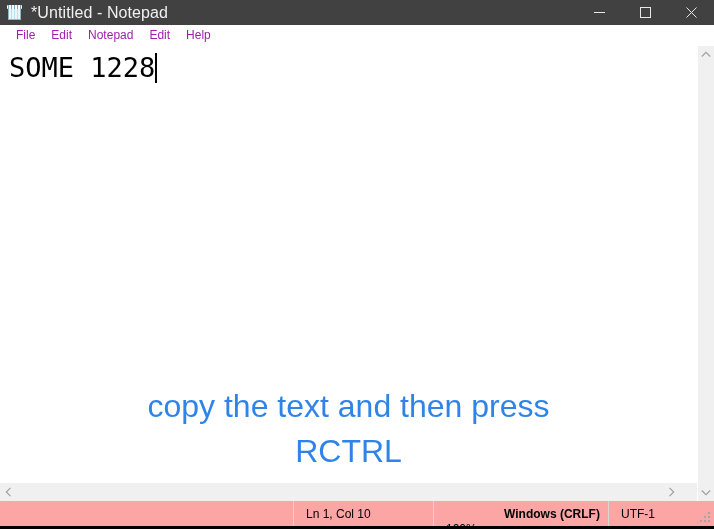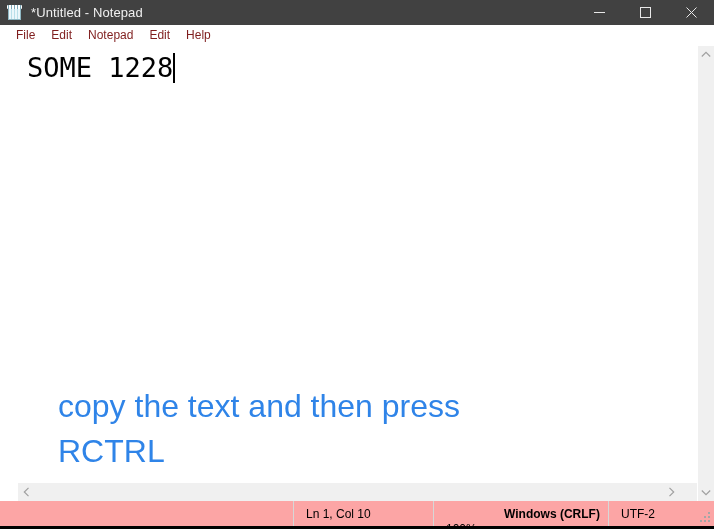--- a/index.html
+++ b/index.html
@@ -67,21 +67,21 @@
     left: 0px; top: 0px;
     width: 15px; height: 4px;
     background: repeating-linear-gradient(90deg,
        #ffffff 0px, #ffffff 1px,
        #7ba6b4 1px, #7ba6b4 2px,
        #ffffff 2px, #ffffff 3px);
     border-radius: 1px;
   }
   #title-text {
     color: #f0f0f0;
-    font-size: 13px;
+    font-size: 16px;
     line-height: 25px;
     letter-spacing: 0.1px;
     white-space: nowrap;
     flex: 1 1 auto;
     overflow: hidden;
   }
   #window-controls {
     display: flex;
     height: 25px;
     flex: 0 0 auto;
@@ -101,35 +101,34 @@
     height: 21px;
     min-height: 21px;
     background: #ffffff;
     display: flex;
     align-items: center;
     padding-left: 8px;
     user-select: none;
   }
   .menu-item {
     font-size: 12px;
-    color: #7f1d1d;
+    color: #a21caf;
     padding: 2px 8px 3px 8px;
     line-height: 14px;
     white-space: nowrap;
     cursor: default;
   }
 
   
   #body-area {
     flex: 1 1 auto;
     display: flex;
     flex-direction: row;
     min-height: 0;
     position: relative;
-    padding-left: 18px;
   }
   #editor-col {
     flex: 1 1 auto;
     display: flex;
     flex-direction: column;
     min-width: 0;
     position: relative;
   }
   #editor {
     flex: 1 1 auto;
@@ -154,20 +153,21 @@
     height: 30px;
     background: #000000;
     vertical-align: -6px;
     margin-left: 0px;
   }
   #overlay-hint {
     position: absolute;
     left: 0;
     right: 0;
     top: 338px;
+    text-align: center;
     color: #2f84e8;
     font-family: "Liberation Sans", sans-serif;
     font-size: 32px;
     line-height: 45px;
     font-weight: 400;
     padding: 0 40px;
     user-select: none;
   }
 
   
@@ -342,21 +342,21 @@
         </svg>
       </div>
     </div>
   </div>
 
   <div id="statusbar">
     <div id="status-spacer"></div>
     <div class="status-cell" id="status-lncol">Ln 1, Col 10</div>
     <div class="status-cell" id="status-zoom">100%</div>
     <div class="status-cell" id="status-eol">Windows (CRLF)</div>
-    <div class="status-cell" id="status-enc">UTF-2</div>
+    <div class="status-cell" id="status-enc">UTF-1</div>
     <div id="resize-grip">
       <div class="grip-dot" style="left:8px; top:0px;"></div>
       <div class="grip-dot" style="left:4px; top:4px;"></div>
       <div class="grip-dot" style="left:8px; top:4px;"></div>
       <div class="grip-dot" style="left:0px; top:8px;"></div>
       <div class="grip-dot" style="left:4px; top:8px;"></div>
       <div class="grip-dot" style="left:8px; top:8px;"></div>
     </div>
   </div>
 

